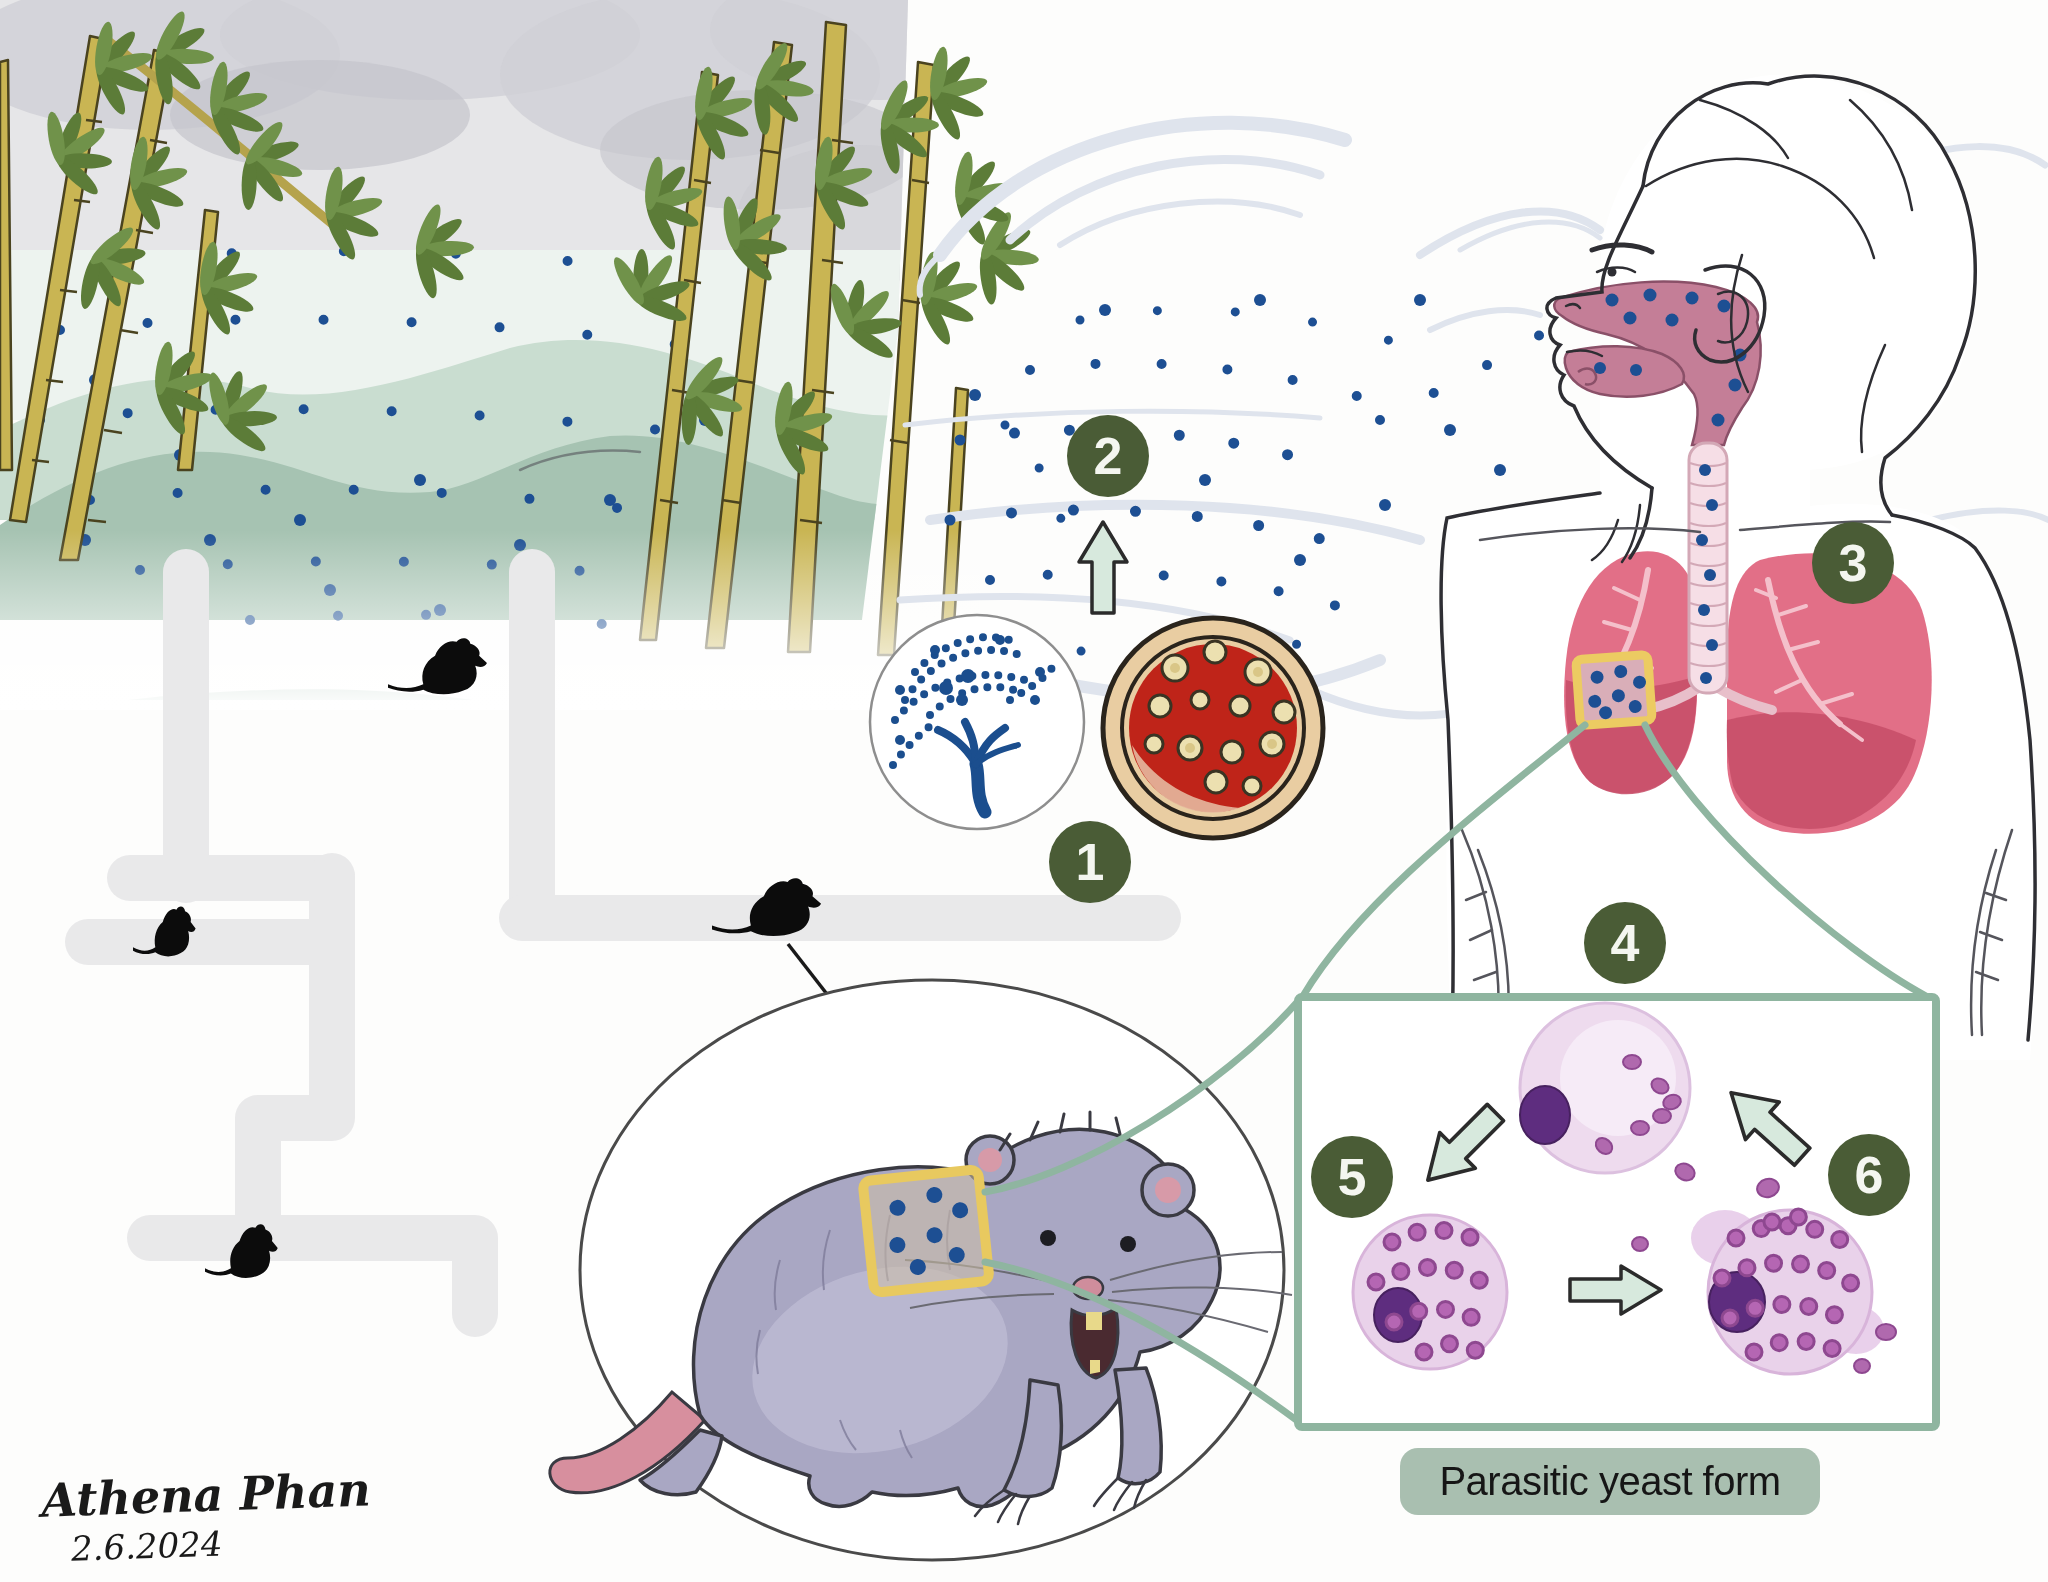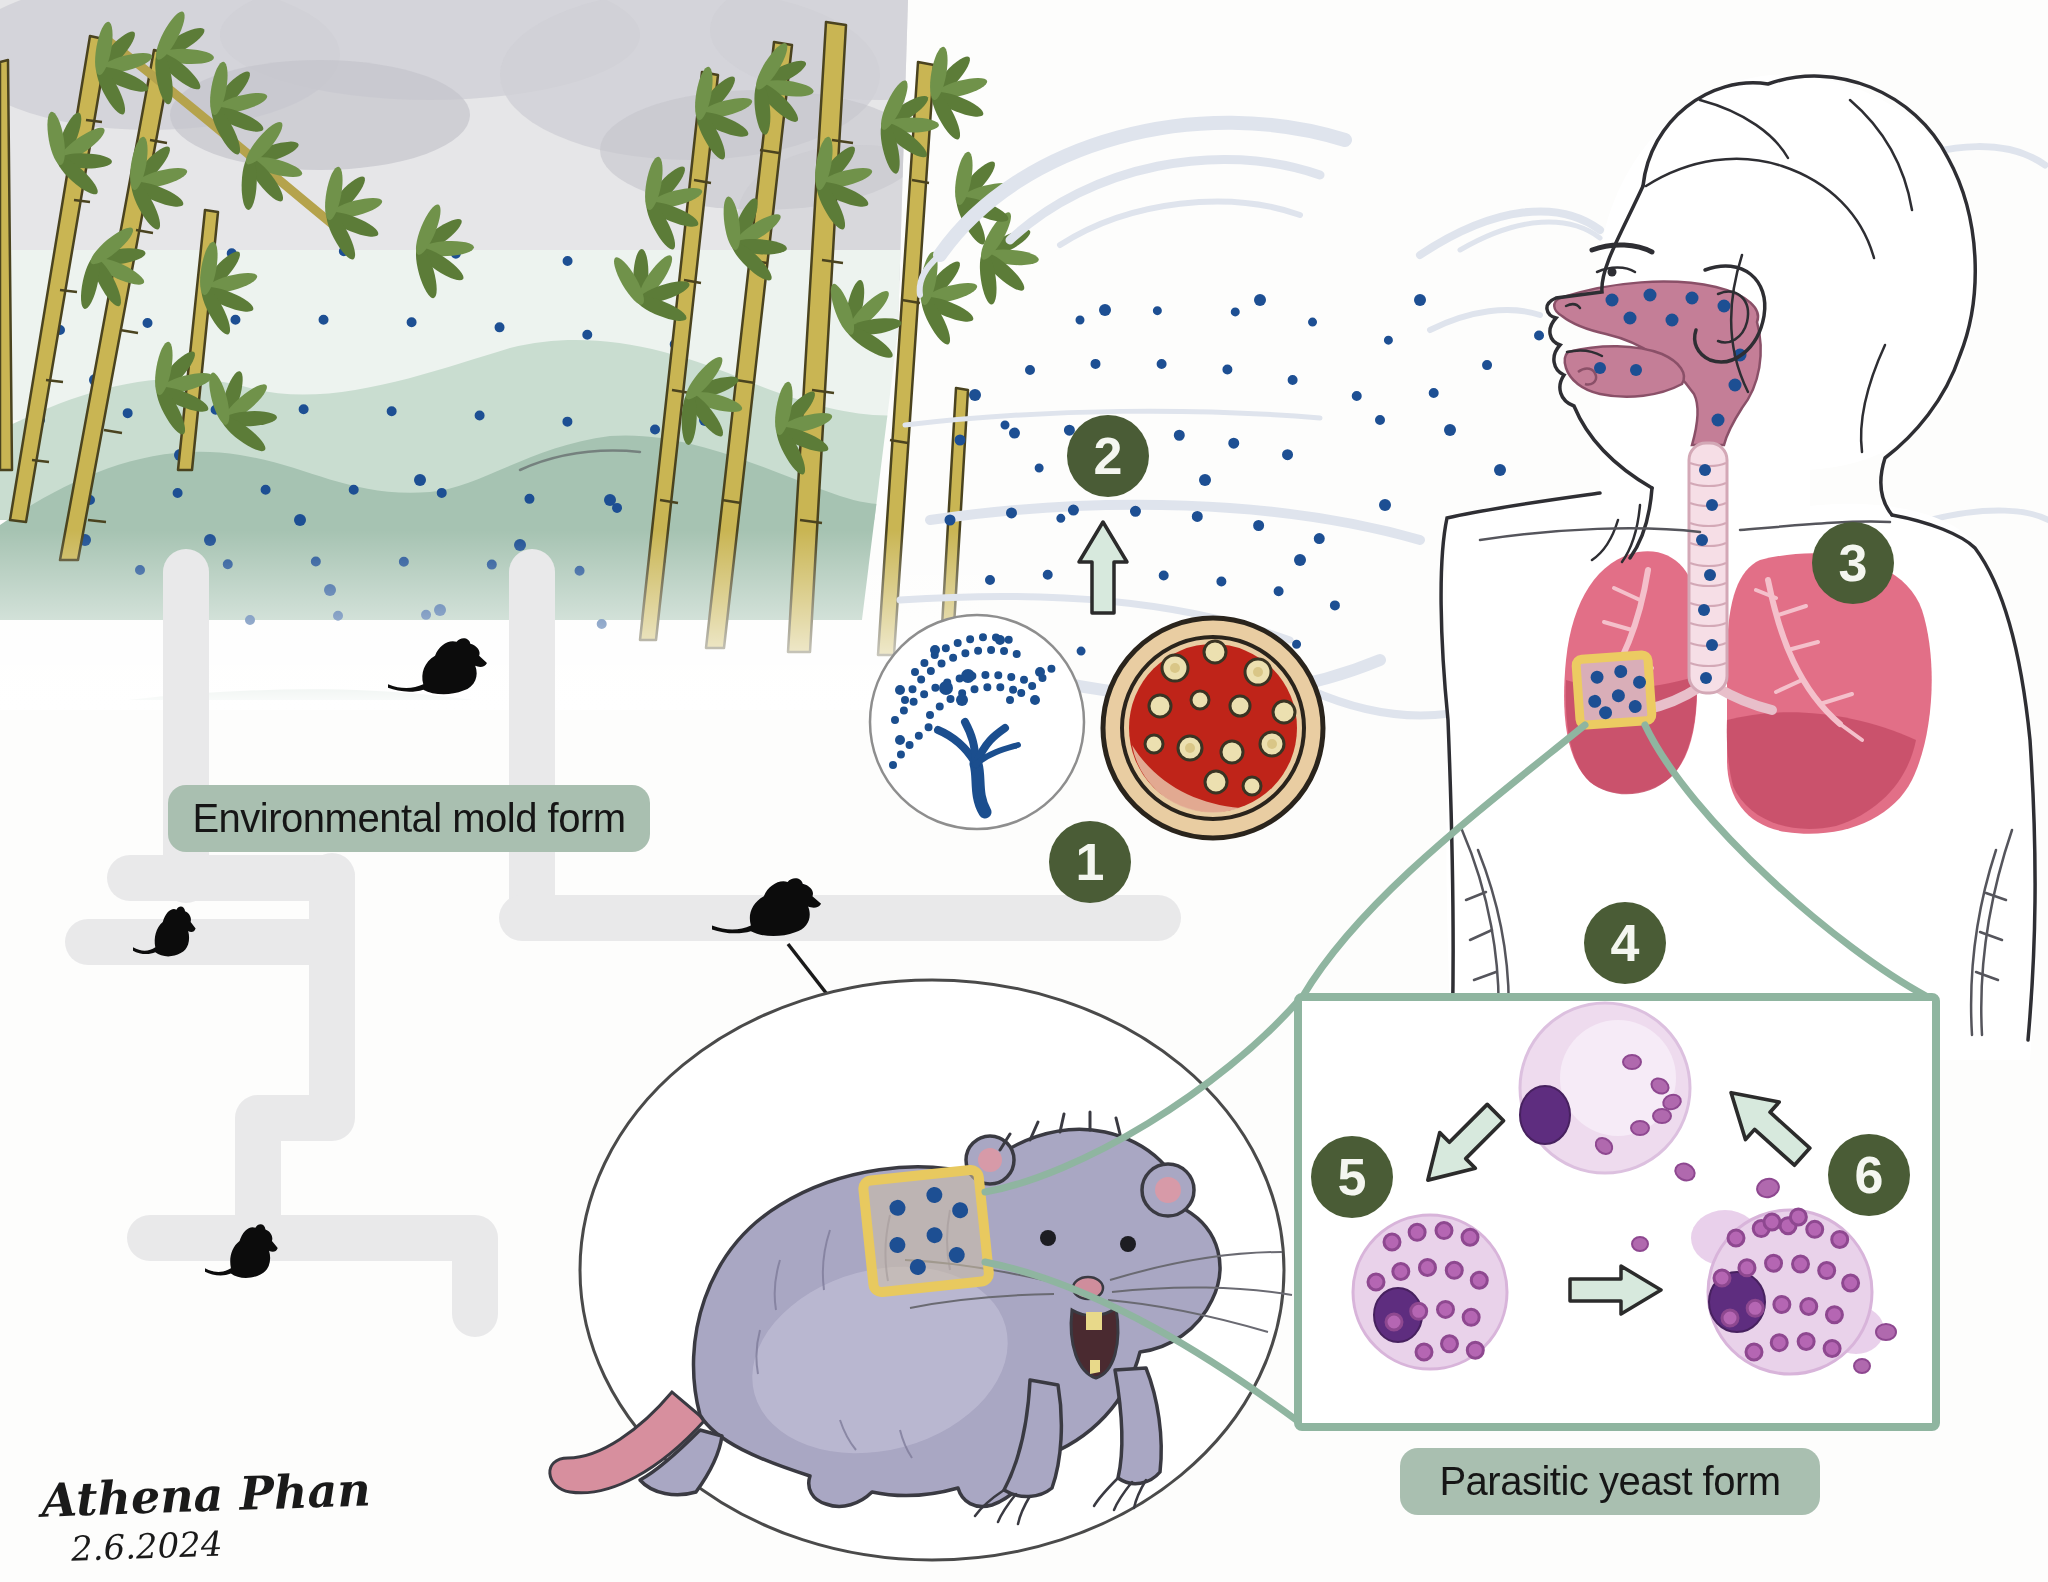--- a/index.html
+++ b/index.html
@@ -472,21 +472,20 @@
     <ellipse class="yst" cx="1862" cy="1366" rx="8" ry="7"></ellipse>
     <ellipse class="yst" cx="1640" cy="1244" rx="8" ry="7"></ellipse>
   </g>
 
   <use href="#arw" class="ar" transform="translate(1462,1146) rotate(135) scale(1.05)"></use>
   <use href="#arw" class="ar" transform="translate(1767,1125) rotate(-138) scale(1.05)"></use>
   <use href="#arw" class="ar" transform="translate(1615,1290) scale(1.0)"></use>
 </g>
 </svg>
 
-<div class="stage-label label-env">Environmental mold form</div>
 <div class="stage-label label-par">Parasitic yeast form</div>
 
 <div class="badge b1">1</div>
 <div class="badge b2">2</div>
 <div class="badge b3">3</div>
 <div class="badge b4">4</div>
 <div class="badge b5">5</div>
 <div class="badge b6">6</div>
 
 <div class="signature">

